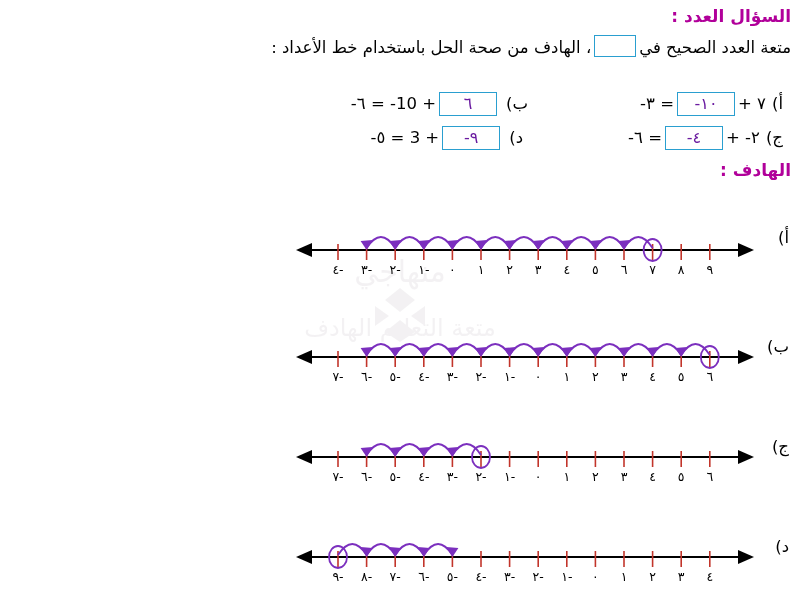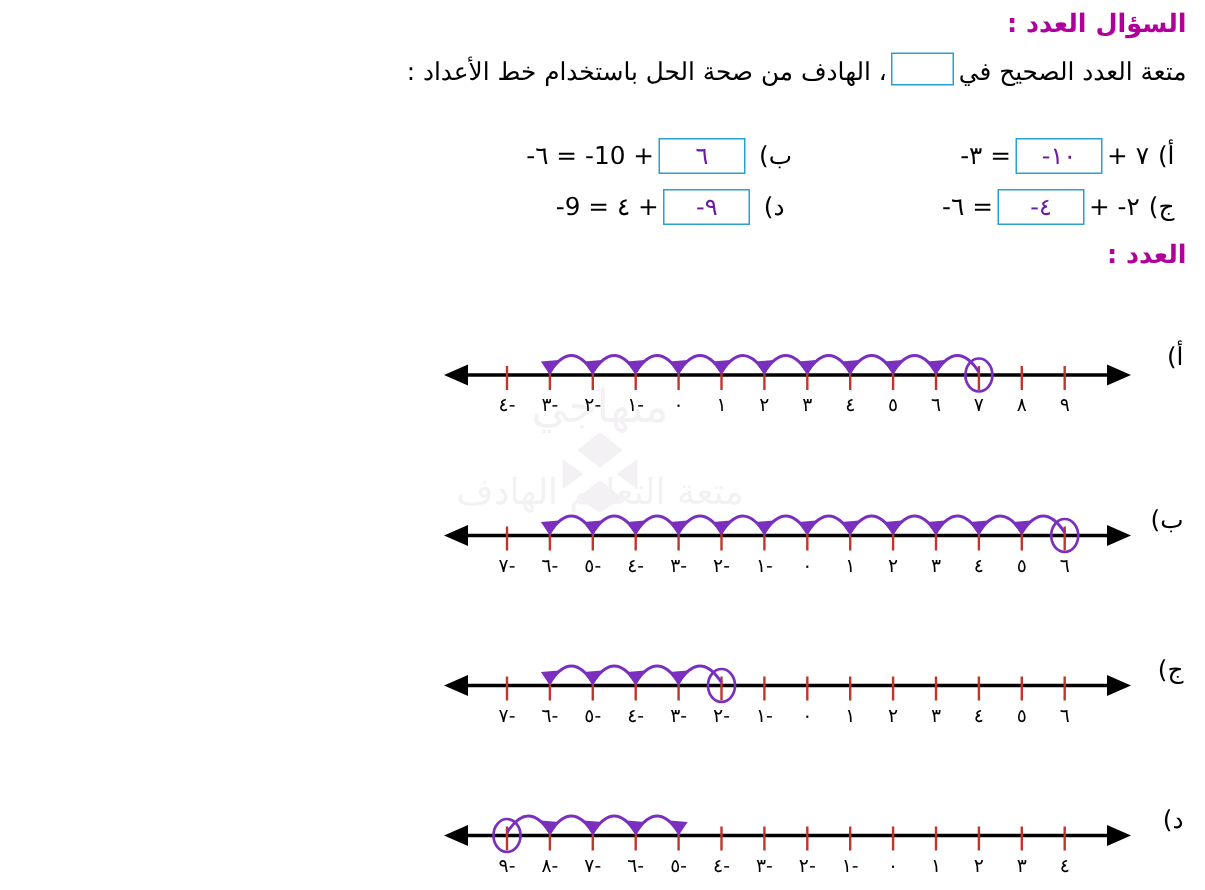--- a/index.html
+++ b/index.html
@@ -162,24 +162,24 @@
 
   <div class="eq" style="top:92px; right:275px;">
     <span class="lbl">ب)</span><span class="ansbox">٦</span><span>+ 10- = ٦-</span>
   </div>
 
   <div class="eq" style="top:126px; right:20px;">
     <span class="lbl">ج)</span><span>٢- +</span><span class="ansbox">٤-</span><span>= ٦-</span>
   </div>
 
   <div class="eq" style="top:126px; right:280px;">
-    <span class="lbl">د)</span><span class="ansbox">٩-</span><span>+ ٤ = 9-</span>
-  </div>
-
-  <div class="check-title">العدد :</div>
+    <span class="lbl">د)</span><span class="ansbox">٩-</span><span>+ 3 = ٥-</span>
+  </div>
+
+  <div class="check-title">الهادف :</div>
 
   <div class="nl-label" style="top:228px; right:14px;">أ)</div>
   <div class="nl-wrap" style="left:290px; top:218px; width:470px; height:62px;">
     <svg width="470" height="62" viewBox="0 0 470 62">
 
       <line x1="20" y1="32" x2="450" y2="32" stroke="#000" stroke-width="2.2"></line>
       <polygon points="6,32 22,25 22,39" fill="#000"></polygon>
       <polygon points="464,32 448,25 448,39" fill="#000"></polygon>
 
       <g stroke="#c2352b" stroke-width="1.6">

